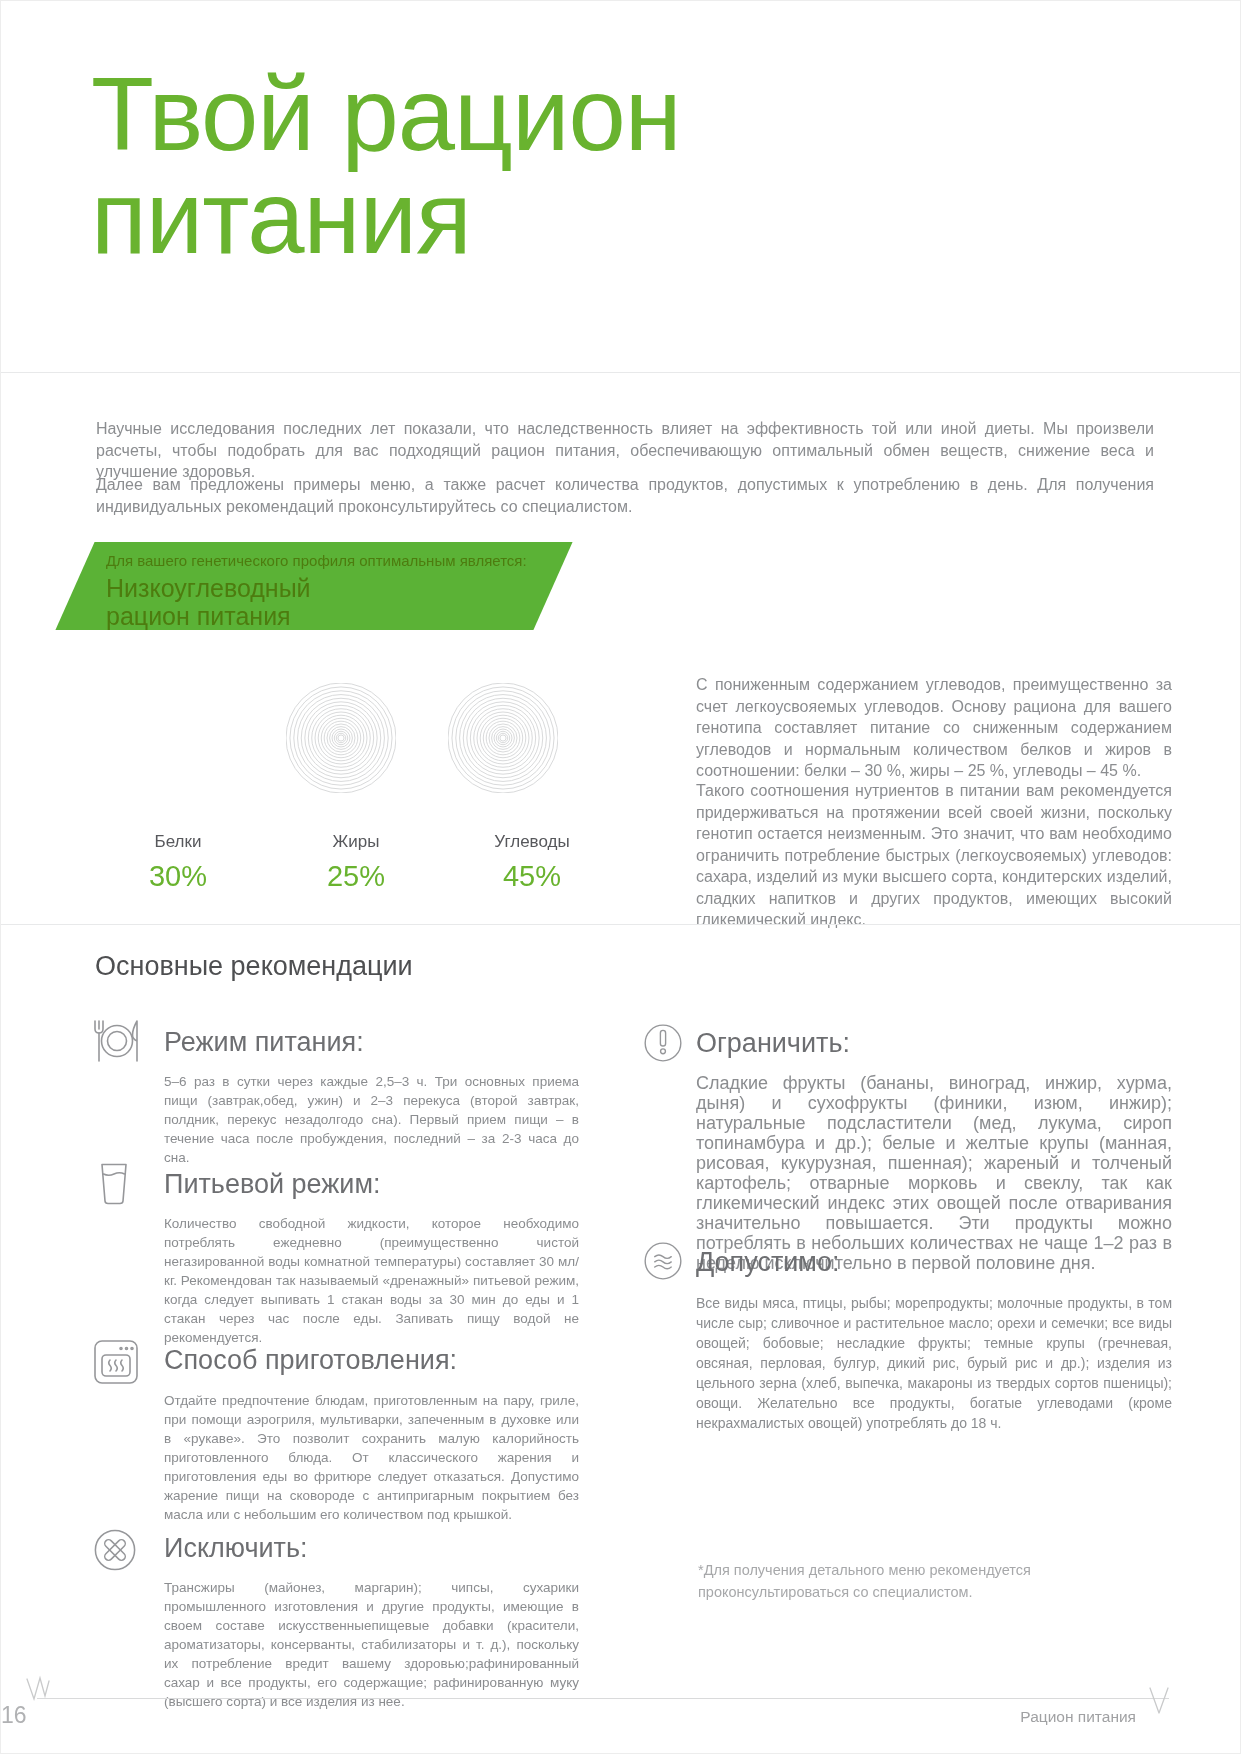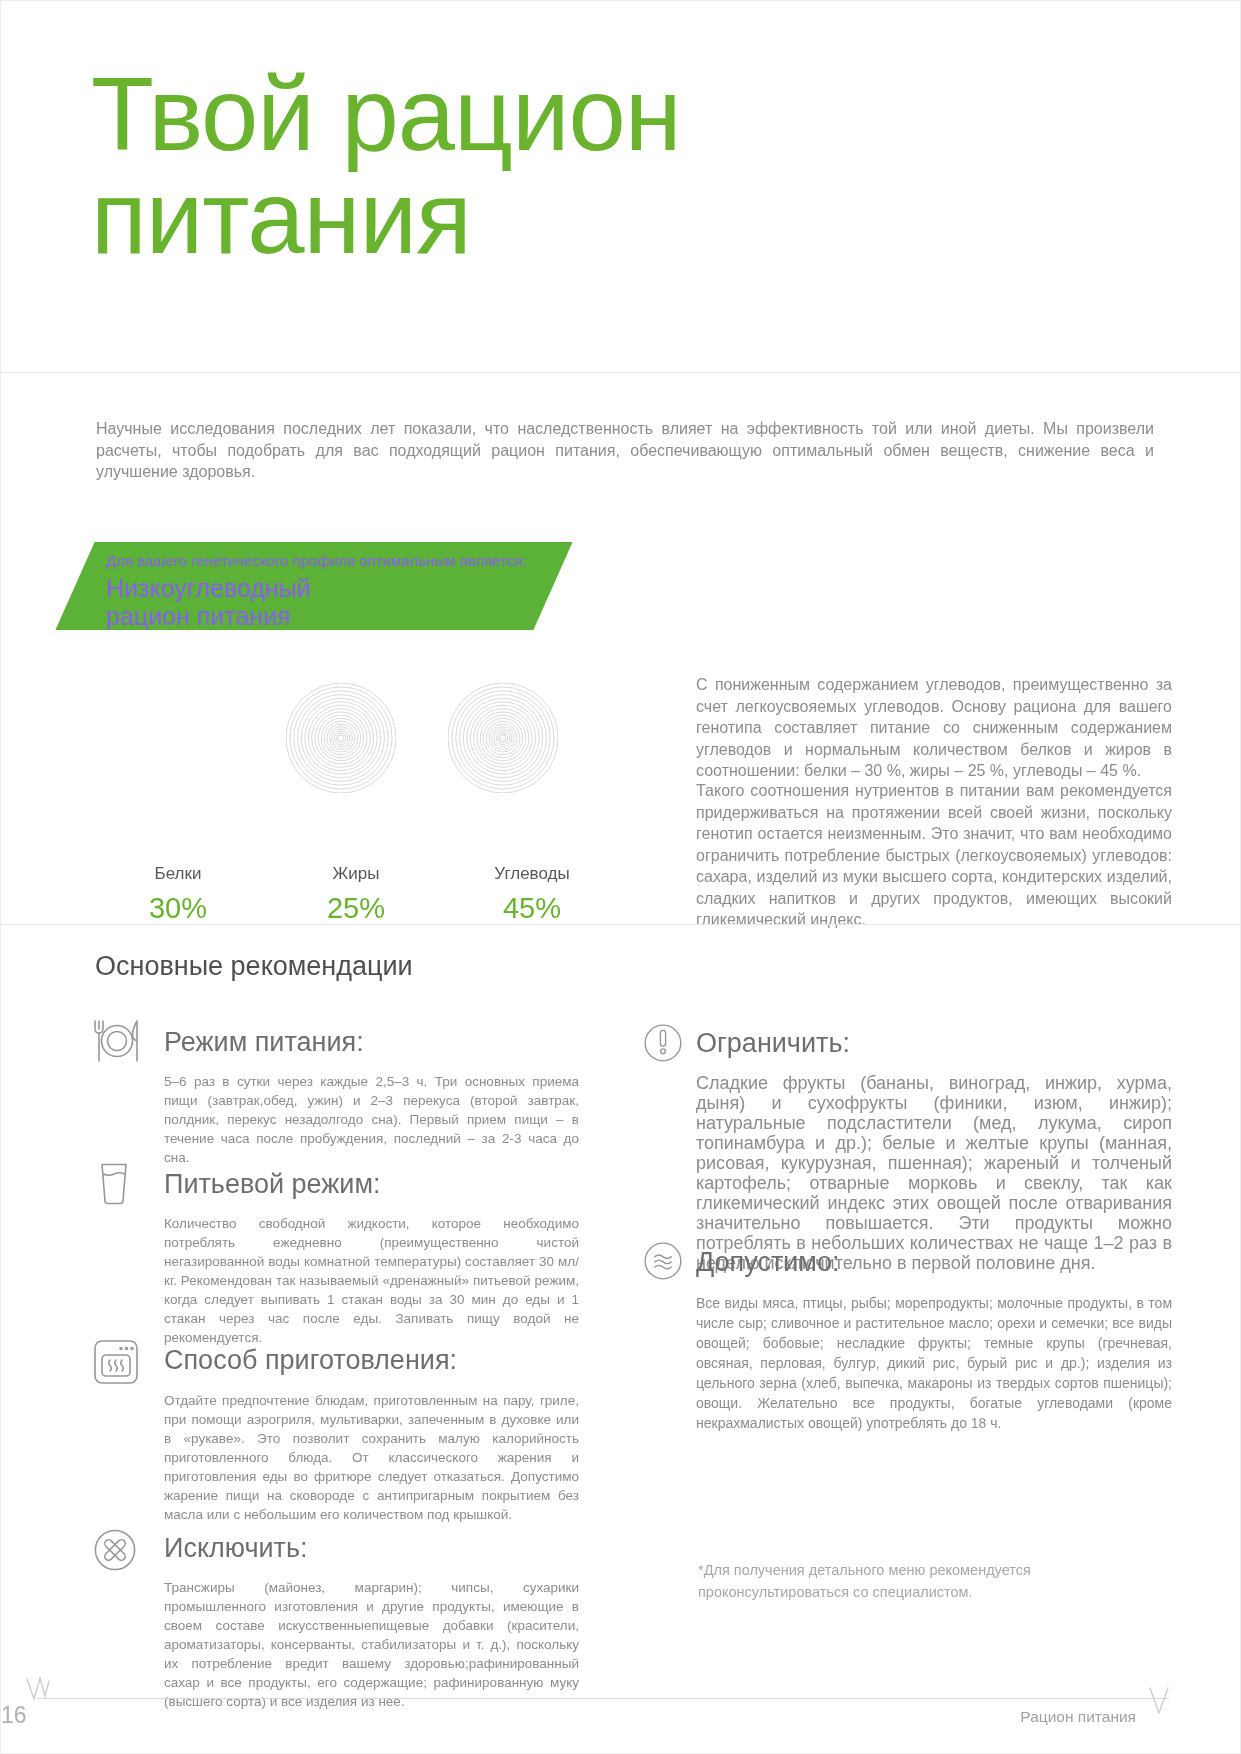--- a/index.html
+++ b/index.html
@@ -19,29 +19,29 @@
   }
 
   .intro{position:absolute;left:95px;width:1058px;margin:0;
     font-size:16px;line-height:21.5px;color:#8b8d90;text-align:justify;}
   #intro1{top:417px}
   #intro2{top:473px}
 
   .banner{position:absolute;left:74px;top:541px;width:478px;height:88px;}
   .banner::before{content:"";position:absolute;inset:0;
     background:var(--banner,#5bb236);transform:skewX(-24deg);}
-  .banner-inner{position:relative;padding:10px 0 0 31px;color:#8b5cf6;}
+  .banner-inner{position:relative;padding:10px 0 0 31px;color:#4d7c0f;}
   .banner-kicker{font-size:15px;margin:0 0 5px 0;}
   .banner-big{font-size:25px;line-height:28px;}
 
   svg.rings{position:absolute;top:682px;}
   #rings1{left:285px}
   #rings2{left:447px}
 
-  .macro{position:absolute;top:831px;width:160px;text-align:center;margin-top:32px;}
+  .macro{position:absolute;top:831px;width:160px;text-align:center;}
   #macro0{left:97px}
   #macro1{left:275px}
   #macro2{left:451px}
   .macro-name{font-size:17px;color:#57585c;}
   .macro-value{font-size:29px;color:var(--accent,#69b32f);margin-top:8px;}
 
   .desc{position:absolute;left:695px;width:476px;margin:0;
     font-size:16px;line-height:21.5px;color:#8b8d90;text-align:justify;}
   #desc1{top:673px}
   #desc2{top:779px}
@@ -87,20 +87,21 @@
 </head>
 <body>
 
 <div class="page">
 
   <h1 class="title"><span>Твой рацион</span><br><span>питания</span></h1>
 
   <div class="hr" id="hr1"></div>
 
   <p class="intro" id="intro1">Научные исследования последних лет показали, что наследственность влияет на эффективность той или иной диеты. Мы произвели расчеты, чтобы подобрать для вас подходящий рацион питания, обеспечивающую оптимальный обмен веществ, снижение веса и улучшение здоровья.</p>
+  <p class="intro" id="intro2">Далее вам предложены примеры меню, а также расчет количества продуктов, допустимых к употреблению в день. Для получения индивидуальных рекомендаций проконсультируйтесь со специалистом.</p>
 
   <div class="banner">
     <div class="banner-inner">
       <div class="banner-kicker">Для вашего генетического профиля оптимальным является:</div>
       <div class="banner-big">Низкоуглеводный</div>
       <div class="banner-big">рацион питания</div>
     </div>
   </div>
 
   <svg class="rings" id="rings1" width="110" height="110" viewBox="0 0 110 110">

